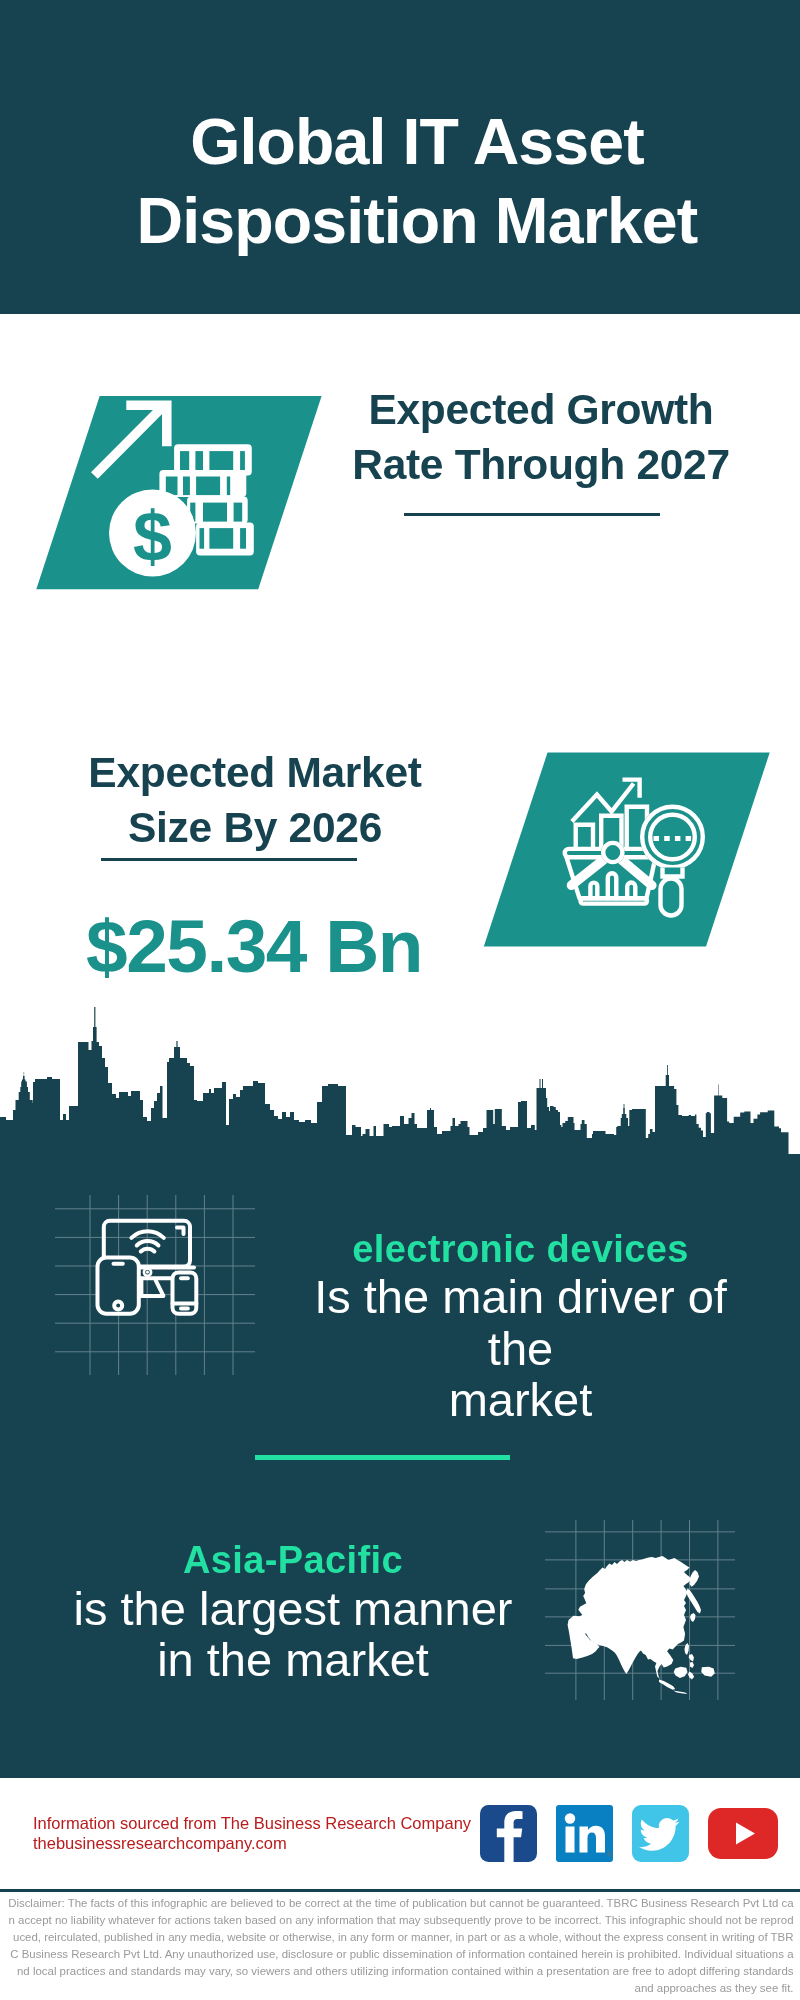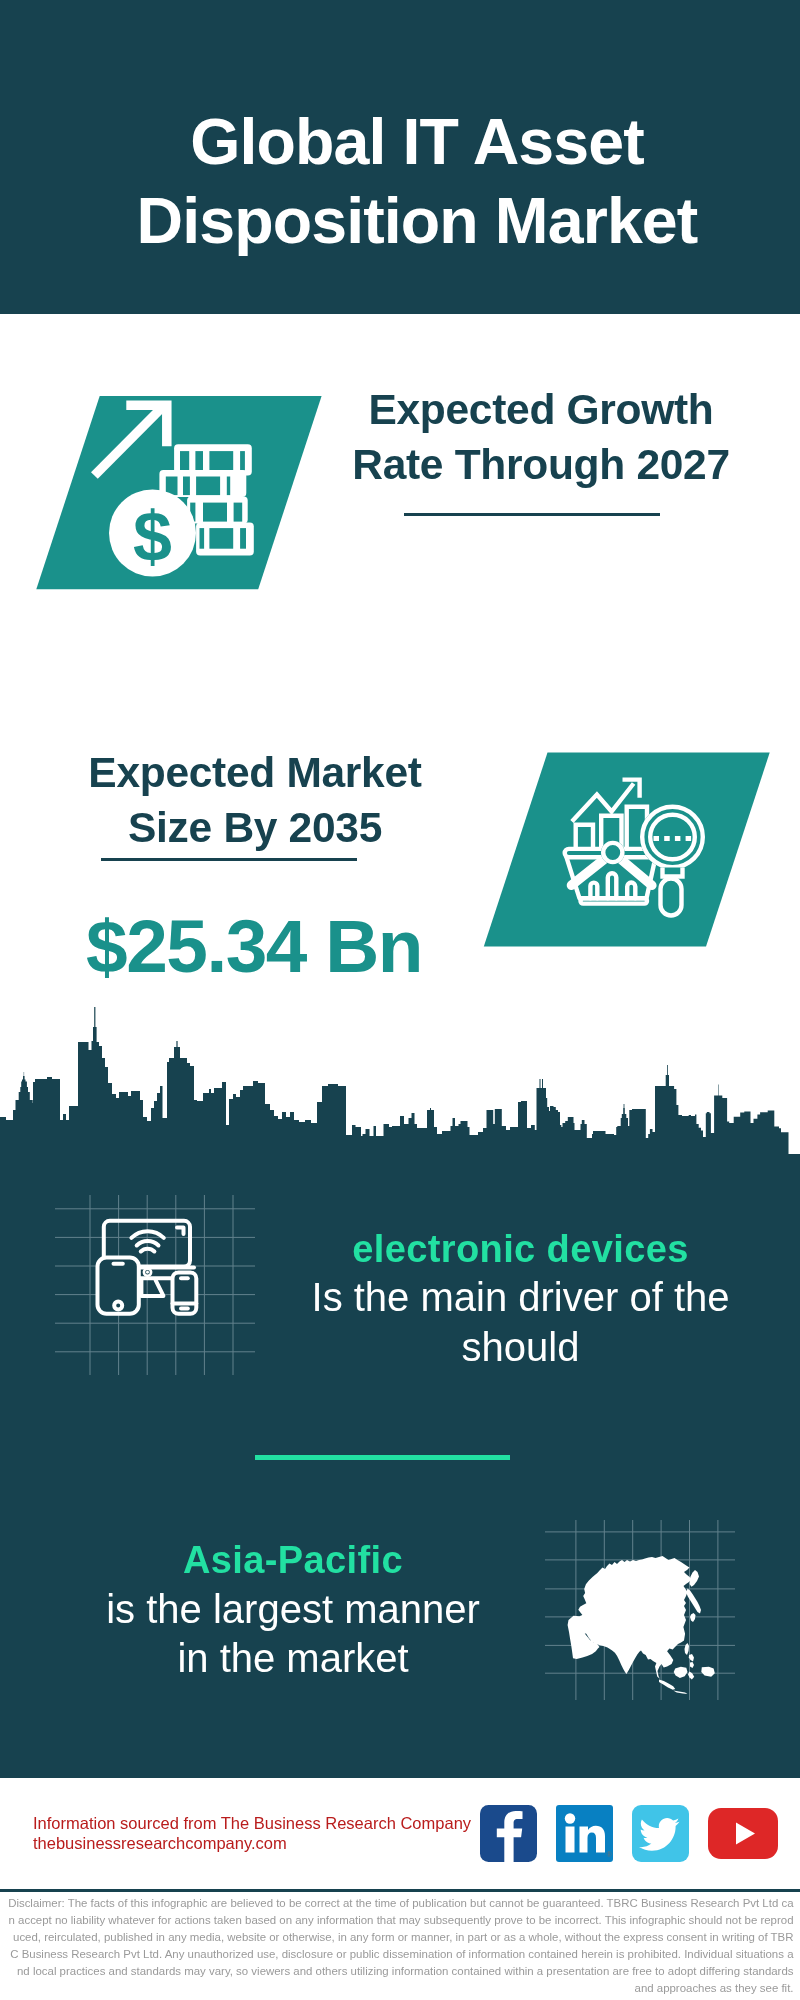--- a/index.html
+++ b/index.html
@@ -30,21 +30,21 @@
   .rule { position:absolute; height:3px; background:#17424F; }
   .statVal { position:absolute; color:#1A918B; font-weight:bold;
              font-size:92px; line-height:92px; text-align:center;
              letter-spacing:-1.5px; }
 
   
   .dark { position:absolute; left:0; top:1154px; width:800px; height:624px; background:#17424F; }
 
   .hl { position:absolute; text-align:center; }
   .hl .em { color:#22E0A2; font-weight:bold; letter-spacing:0.4px; }
-  .hl .rest { color:#ffffff; font-weight:normal; font-size:40px; }
+  .hl .rest { color:#ffffff; font-weight:normal; font-size:47px; }
 
   .greenrule { position:absolute; height:5px; background:#22E0A2; }
 
   
   .footer { position:absolute; left:0; top:1778px; width:800px; height:222px; background:#fff; }
   .srcText { position:absolute; color:#b91c1c; font-size:16.5px; line-height:20.2px; }
   .divider { position:absolute; background:#17424F; }
   .disclaimer { position:absolute; color:#9a9a9a; font-size:11.45px; line-height:16.9px;
                 text-align:right; word-break:break-all; }
   .social { position:absolute; display:flex; align-items:center; }
@@ -104,21 +104,21 @@
   </svg>
 
   <div class="statTitle" style="left:316px; top:382px; width:450px;">
     <span>Expected Growth</span><br>
     <span>Rate Through 2027</span>
   </div>
   <div class="rule" style="left:404px; top:513px; width:256px;"></div>
 
   <div class="statTitle" style="left:15px; top:726px; width:480px;margin-top:19px;">
     <span>Expected Market</span><br>
-    <span>Size By 2035</span>
+    <span>Size By 2026</span>
   </div>
   <div class="rule" style="left:101px; top:858px; width:256px;"></div>
   <div class="statVal" style="left:14px; top:909px; width:480px; font-size:74.8px; line-height:74.8px;">$25.34 Bn</div>
 
   <svg class="icon2" width="300" height="210" viewBox="0 0 300 210" style="position:absolute;left:478px;top:748px;overflow:visible;">
     <polygon points="69.5,4.6 291.7,4.6 228,198.5 5.8,198.5" fill="#1A918B"></polygon>
     <g stroke="#ffffff" stroke-width="4.4" fill="none" stroke-linecap="butt" stroke-linejoin="miter">
       <path d="M93.9,73.5 L118.9,46.5 L133.6,63.5 L155.6,35.5"></path>
       <path d="M144.5,31.6 L161.6,31.6 L161.6,49.8"></path>
       <path d="M97.7,100 L97.7,76.7 L115,76.7 L115,100"></path>
@@ -184,21 +184,21 @@
       <path d="M126,83.3 L132.8,83.3"></path>
       <path d="M117.5,108.5 L141.3,108.5"></path>
       <path d="M126,113.5 L132.8,113.5"></path>
     </g>
   </svg>
 
   <div class="hl" style="left:288px; top:1176px; width:465px; font-size:38px; line-height:48.5px;">
     <br>
     <span class="em">electronic devices</span><br>
     <span class="rest">Is the main driver of the</span><br>
-    <span class="rest">should</span>
+    <span class="rest">market</span>
   </div>
 
   <div class="greenrule" style="left:255px; top:1455px; width:255px;"></div>
 
   <svg class="icon4" width="190" height="180" viewBox="0 0 190 180" style="position:absolute;left:545px;top:1520px;overflow:visible;">
     <g stroke="#9fb6bf" stroke-width="1" opacity="0.55" fill="none">
       <path d="M30.9,0 V180 M59.3,0 V180 M87.7,0 V180 M116.1,0 V180 M144.5,0 V180 M172.9,0 V180"></path>
       <path d="M0,11.9 H190 M0,39.9 H190 M0,68.9 H190 M0,96.9 H190 M0,125.4 H190 M0,153.2 H190"></path>
     </g>
     <g fill="#ffffff">

